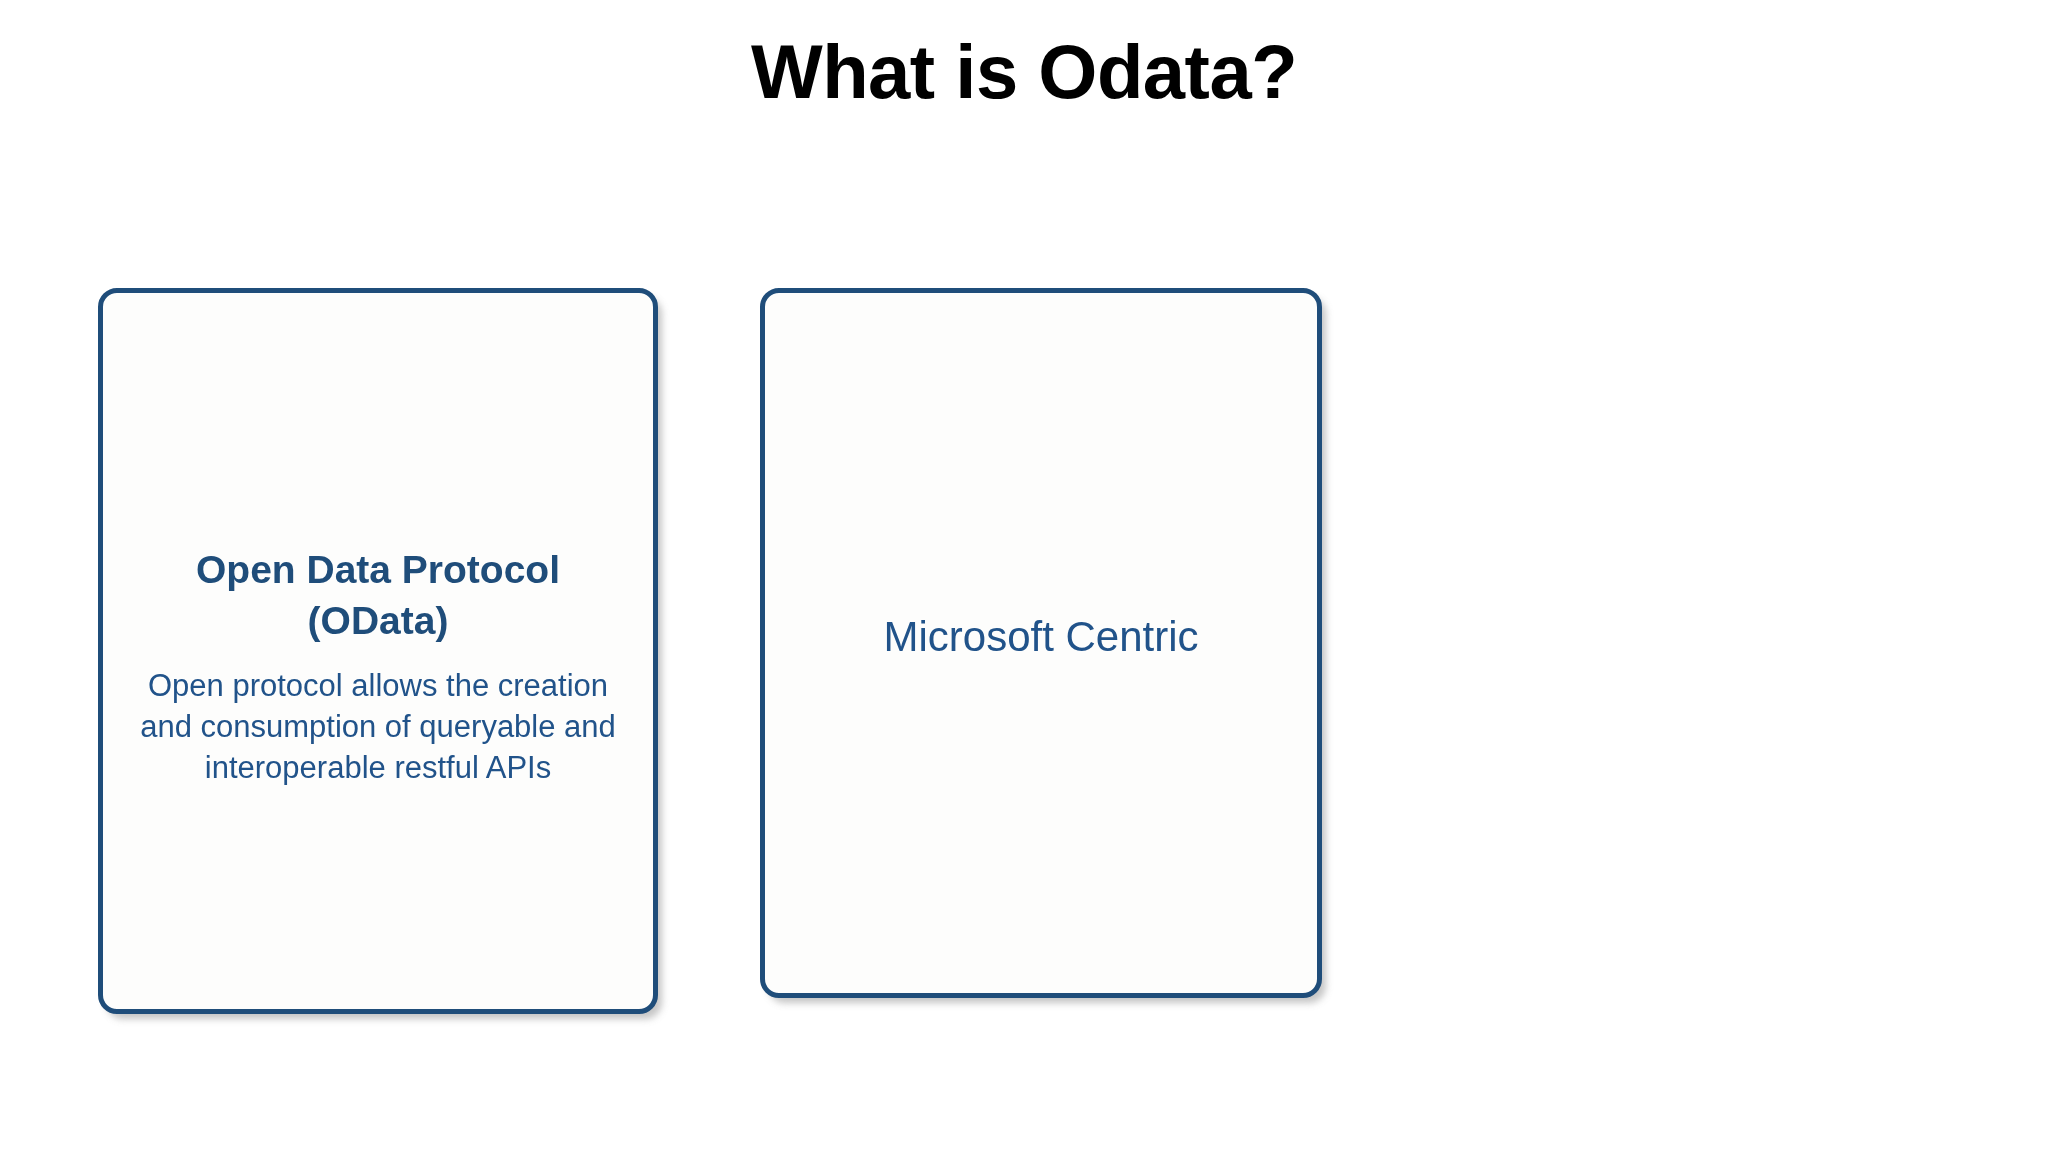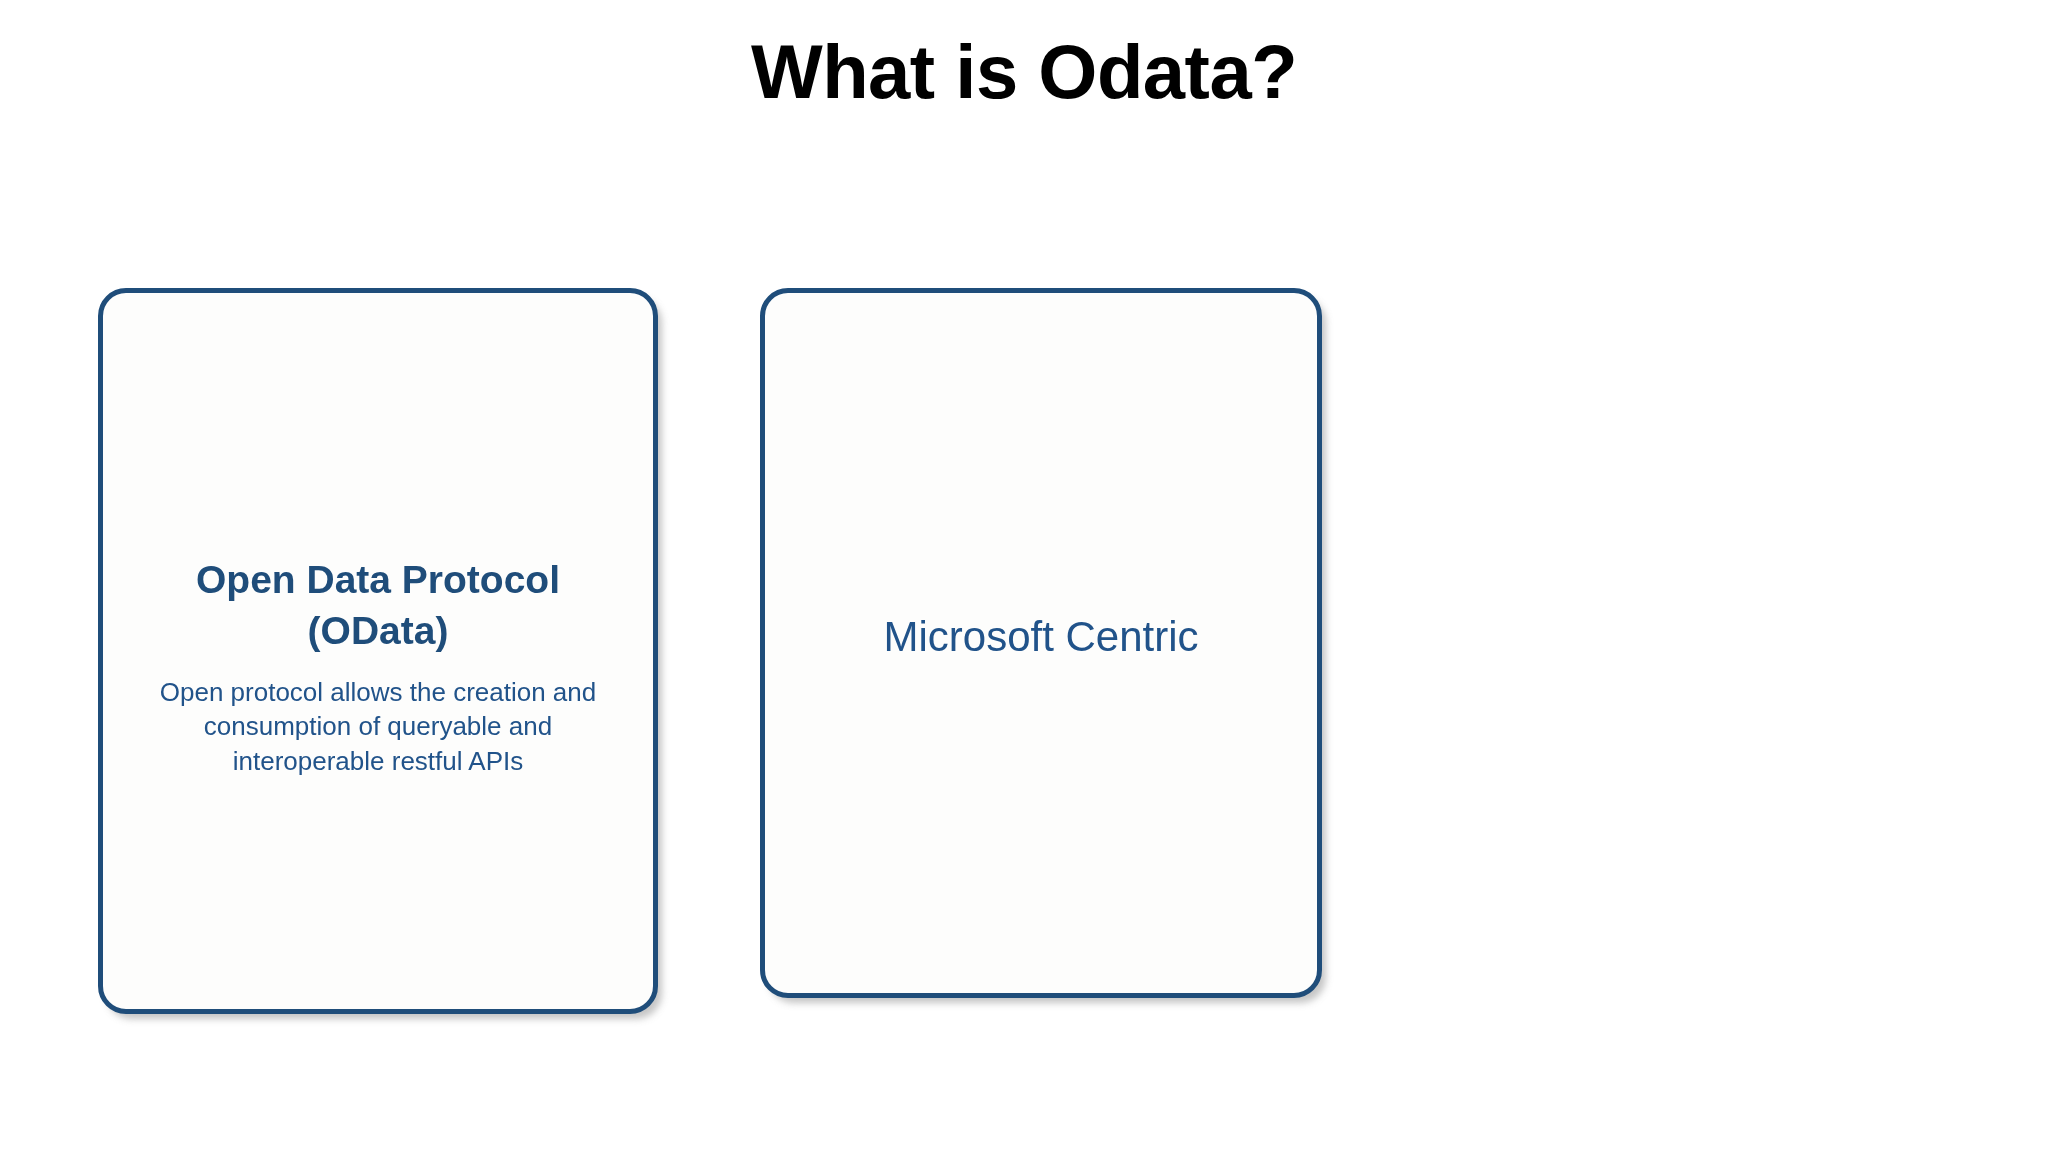--- a/index.html
+++ b/index.html
@@ -46,21 +46,21 @@
     width: 2048px;
     height: 730px;
   }
 
   .card {
     position: absolute;
     top: 0;
     box-sizing: border-box;
     background: #fdfdfc;
     border: 5px solid #1f4d7a;
-    border-radius: 28px;
+    border-radius: 19px;
     box-shadow: 6px 7px 7px -2px rgba(120,120,120,0.42);
     display: flex;
     flex-direction: column;
     align-items: center;
     justify-content: center;
     overflow: hidden;
   }
 
   .card-1 { left: 98px;  width: 560px; height: 726px; }
   .card-2 { left: 760px; width: 562px; height: 710px; }
@@ -76,21 +76,21 @@
   .card-heading {
     font-size: 39px;
     font-weight: 700;
     color: #1f4d7a;
     line-height: 1.30;
     margin: 0 0 18px 0;
     padding: 0 8px;
   }
 
   .card-body {
-    font-size: 26px;
+    font-size: 31px;
     font-weight: 400;
     color: #21538a;
     line-height: 1.33;
     margin: 0;
   }
 
   
   .card-1 .card-inner { transform: translateY(16px); }
   .card-2 .card-inner { transform: translateY(-6px); }
   .card-3 .card-inner { transform: translateY(-52px); }

